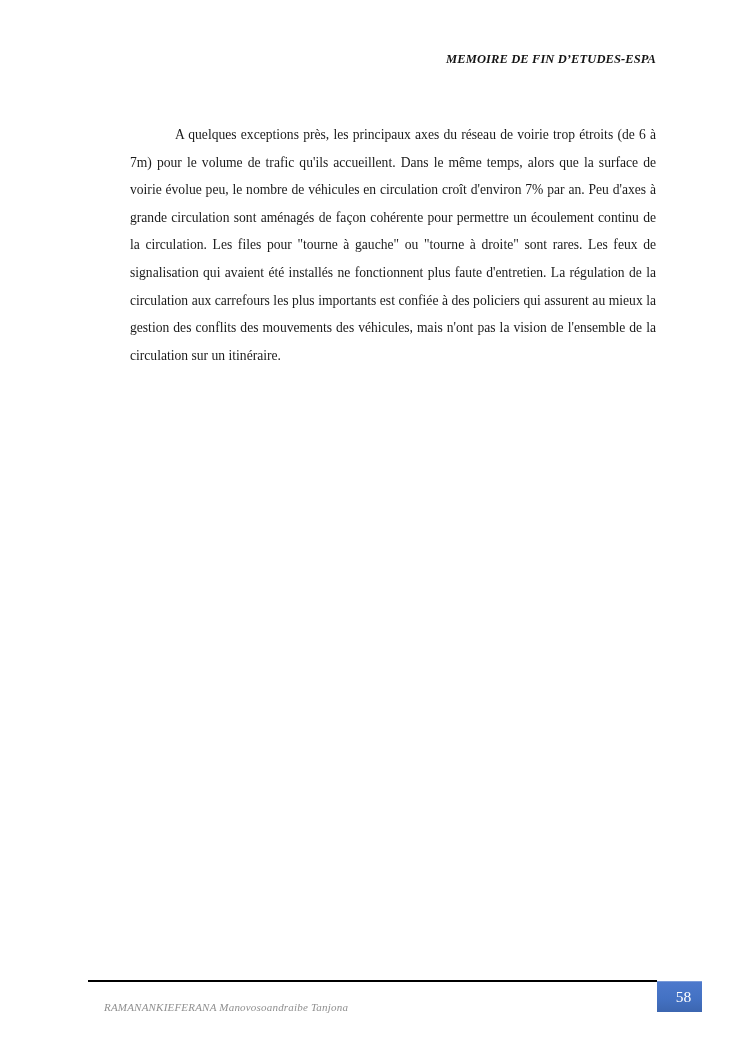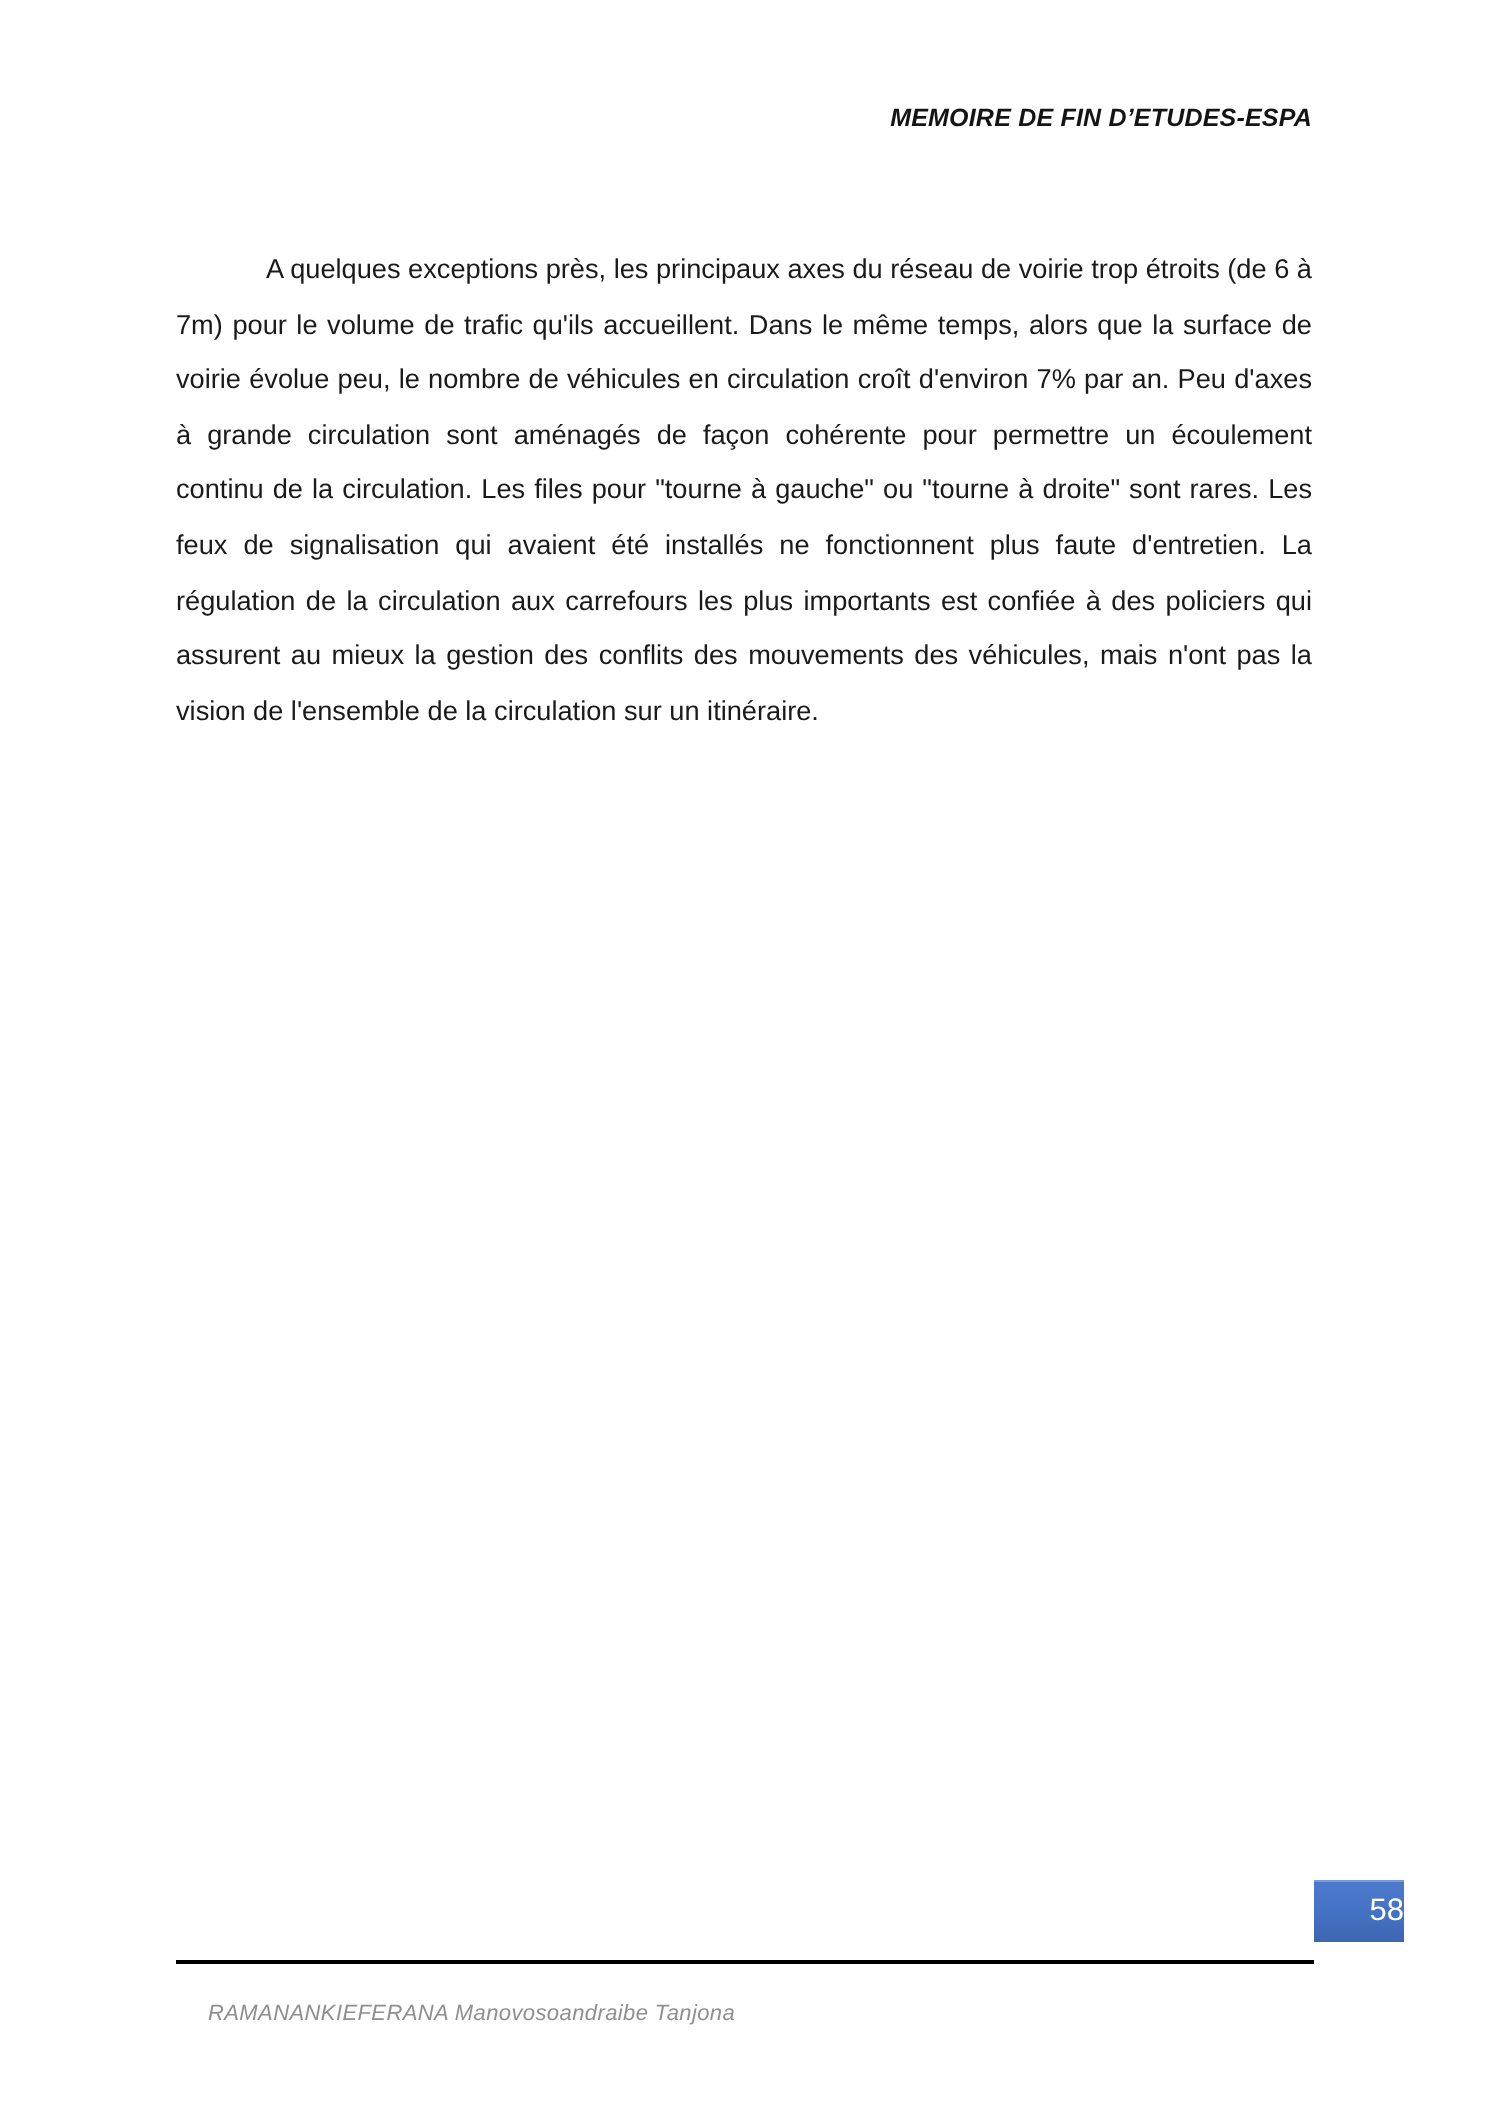--- a/index.html
+++ b/index.html
@@ -5,21 +5,21 @@
   html, body {
     margin: 0;
     padding: 0;
     background: #ffffff;
   }
   .page {
     position: relative;
     width: 744px;
     height: 1053px;
     background: #ffffff;
-    font-family: Liberation Sans, sans-serif;
+    font-family: Liberation Serif, serif;
     color: #1a1a1a;
     overflow: hidden;
   }
   .running-header {
     position: absolute;
     top: 52px;
     left: 88px;
     width: 568px;
     text-align: right;
     font-size: 12.5px;
@@ -37,40 +37,41 @@
   .body-text p {
     margin: 0;
     font-size: 13.6px;
     line-height: 27.6px;
     text-align: justify;
     color: #1a1a1a;
   }
   .body-text p.indent {
     margin-top: 9px;
     text-indent: 45px;
+    margin-left: 42px;
   }
   .footer-rule {
     position: absolute;
     left: 88px;
     top: 980px;
     width: 569px;
     height: 2px;
     background: #000000;
   }
   .page-number-badge {
     position: absolute;
     left: 657px;
-    top: 940px;
+    top: 981px;
     width: 45px;
     height: 31px;
     background: linear-gradient(180deg, #4d79cc 0%, #4472c4 55%, #3c66b0 100%);
     box-shadow: inset 0 1px 0 rgba(255,255,255,0.25);
     display: flex;
     align-items: center;
-    justify-content: flex-end;
+    justify-content: center;
   }
   .page-number-badge span {
     color: #ffffff;
     font-size: 15.5px;
     padding-left: 8px;
   }
   .footer-author {
     position: absolute;
     left: 88px;
     top: 1001px;

